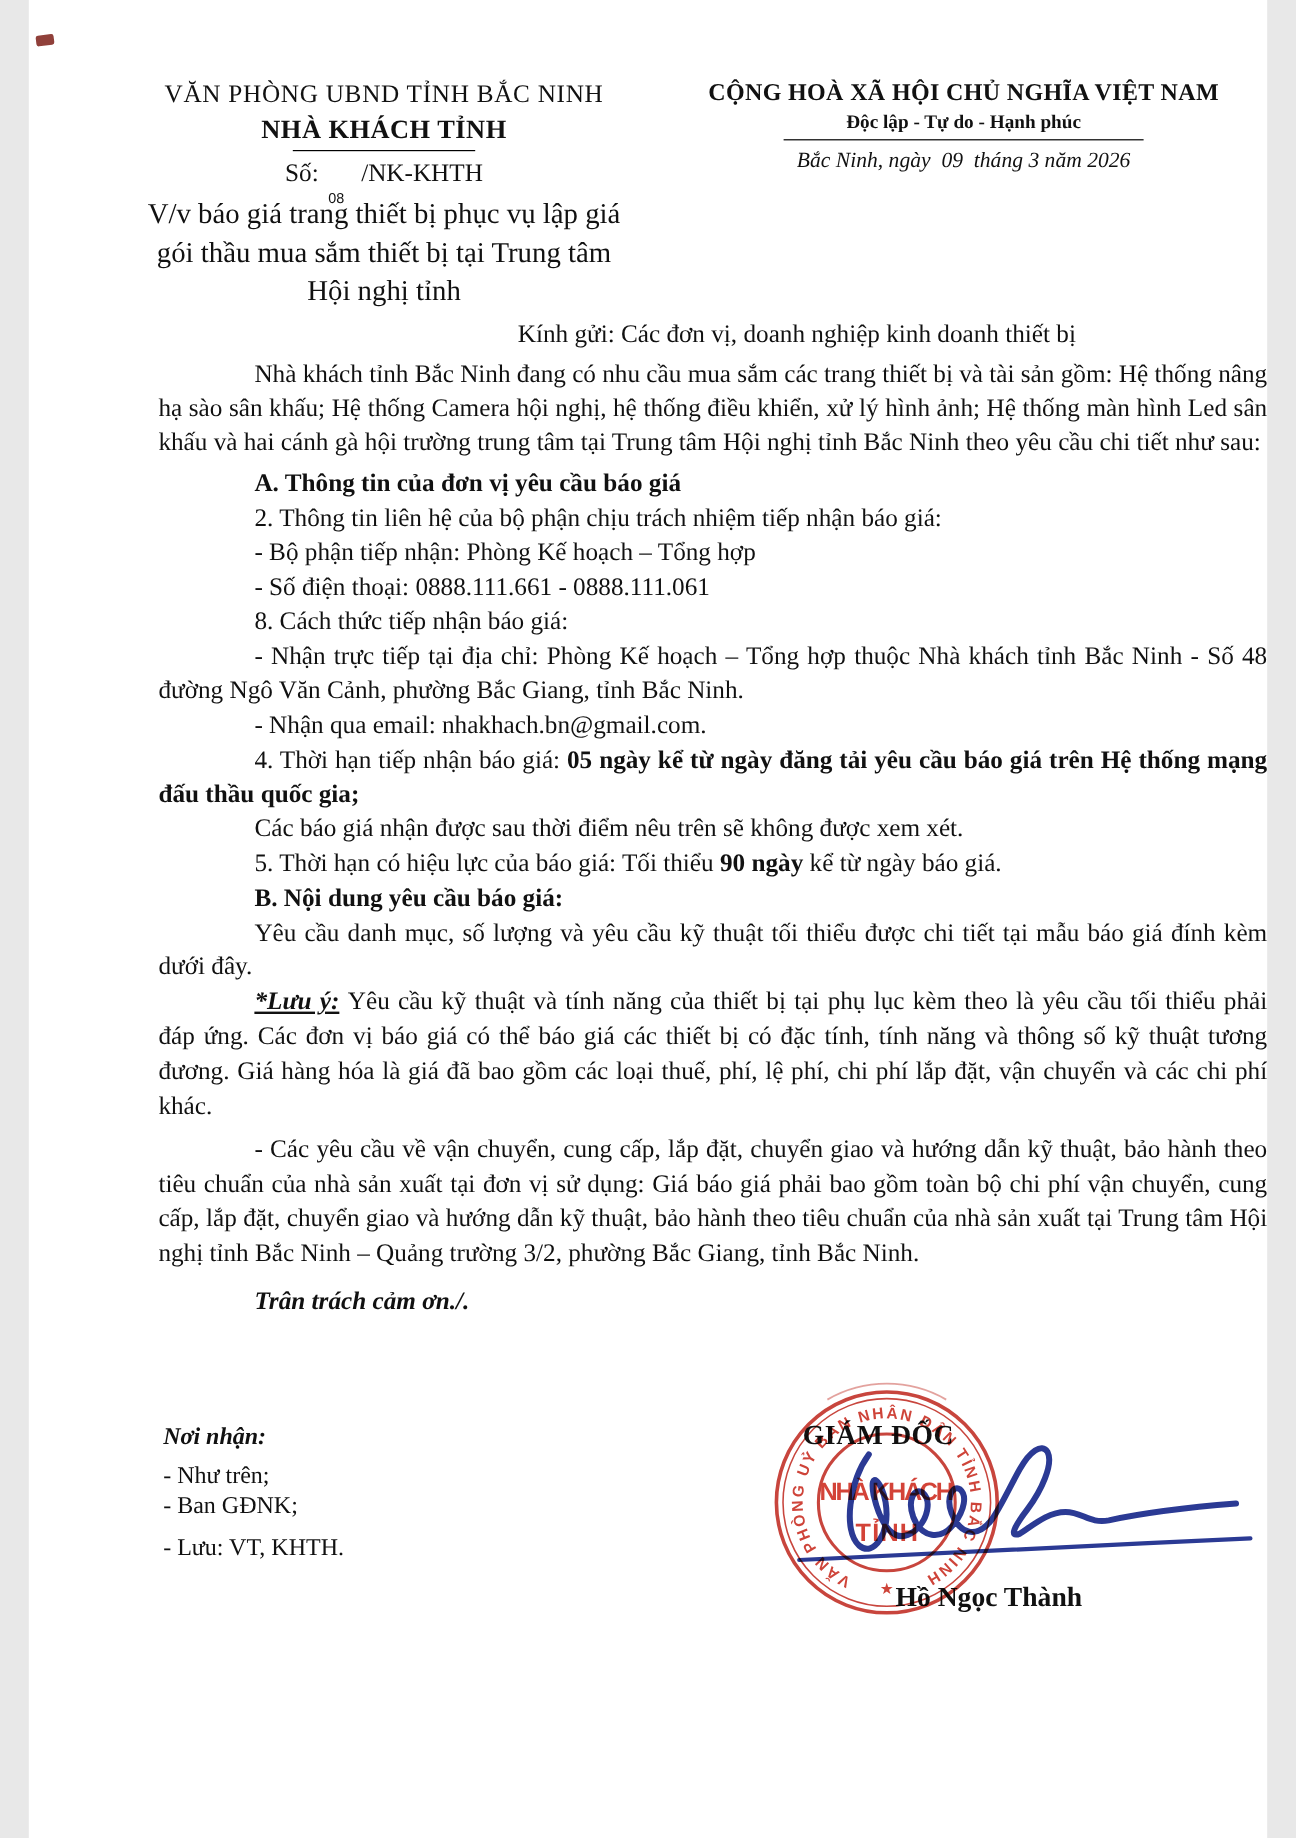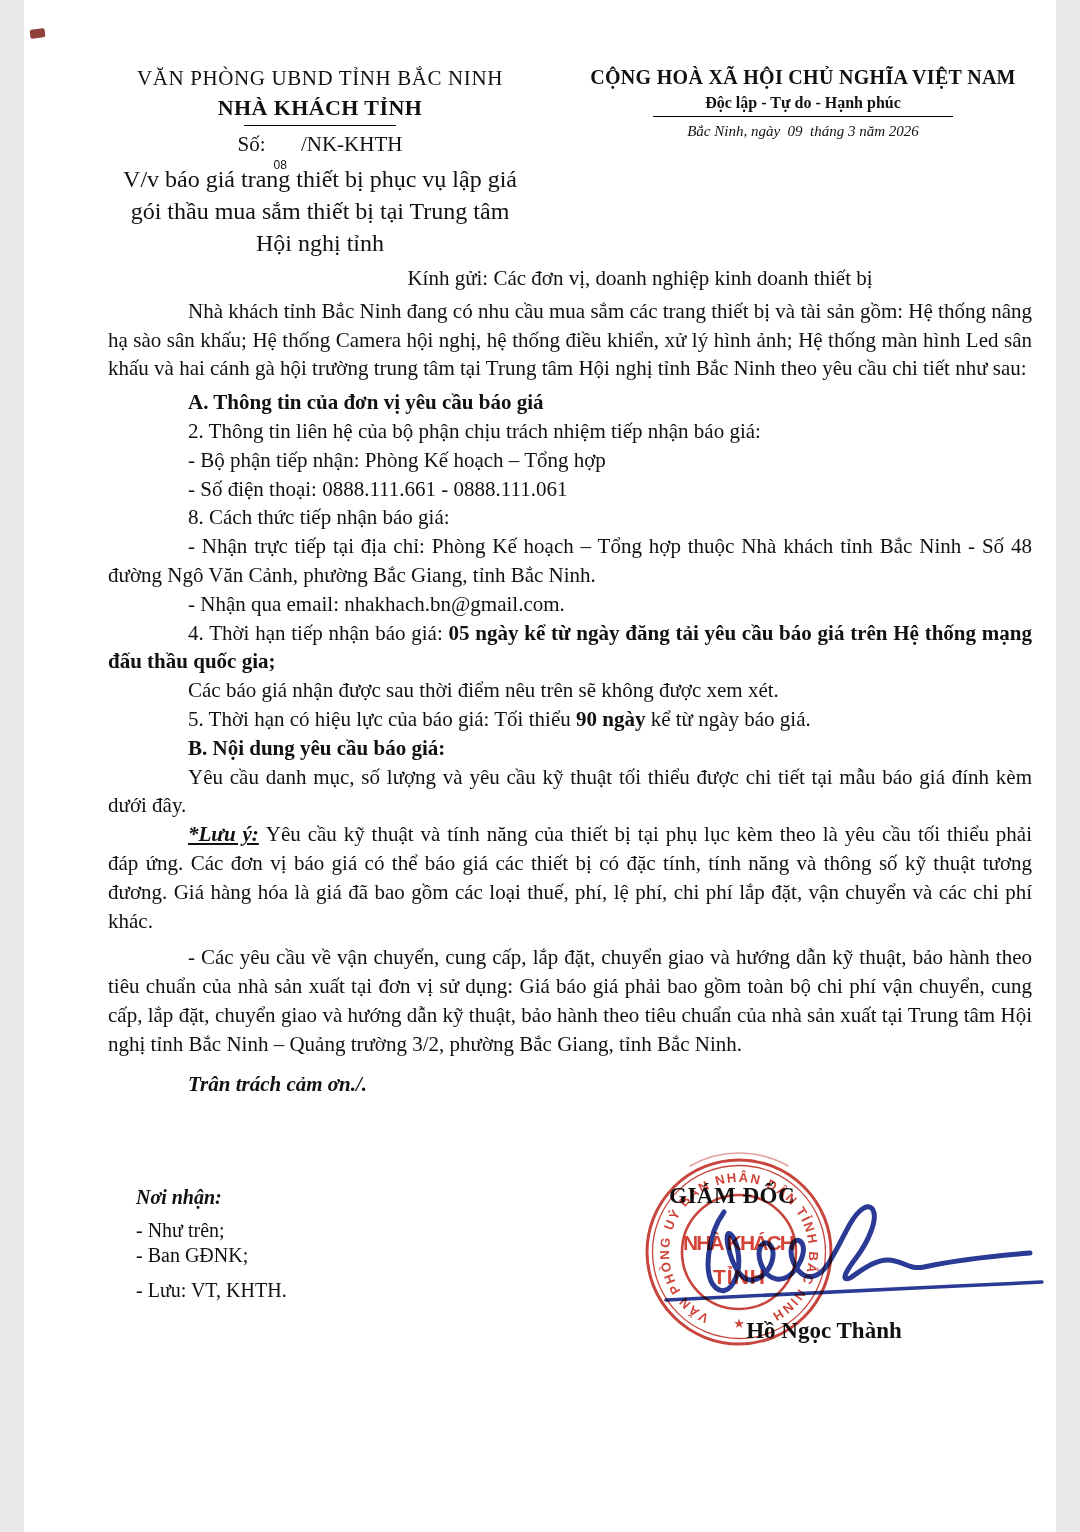--- a/index.html
+++ b/index.html
@@ -25,24 +25,24 @@
     font-family:"Liberation Sans", sans-serif; font-size:12px;
     margin:0 14px 0 8px; position:relative; top:18px;
   }
   .subject { font-size:24px; line-height:32px; margin-top:6px; }
   .header-right {
     position:absolute; left:538px; top:66px; width:482px; text-align:center;
   }
   .motto1 { font-size:20px; font-weight:bold; letter-spacing:.3px; white-space:nowrap; }
   .motto2 { font-size:16px; font-weight:bold; margin-top:5px; }
   .rule-long { width:300px; border-top:1.7px solid #000; margin:4px auto 6px; }
-  .date-line { font-size:15px; font-style:italic; }
+  .date-line { font-size:18px; font-style:italic; }
   
   .doc-body {
-    position:absolute; left:84px; top:264px; width:924px;
+    position:absolute; left:108px; top:264px; width:924px;
     font-size:21px; line-height:28.8px;
   }
   .doc-body p { text-align:justify; text-indent:80px; }
   p.salutation { text-align:center; text-indent:0; padding-left:140px; margin-bottom:4px; }
   p.intro { margin-bottom:4px; }
   p.sec-a { margin-top:5px; }
   .bold { font-weight:bold; }
   .note-label {
     font-weight:bold; font-style:italic; text-decoration:underline; margin-right:7px;
   }

